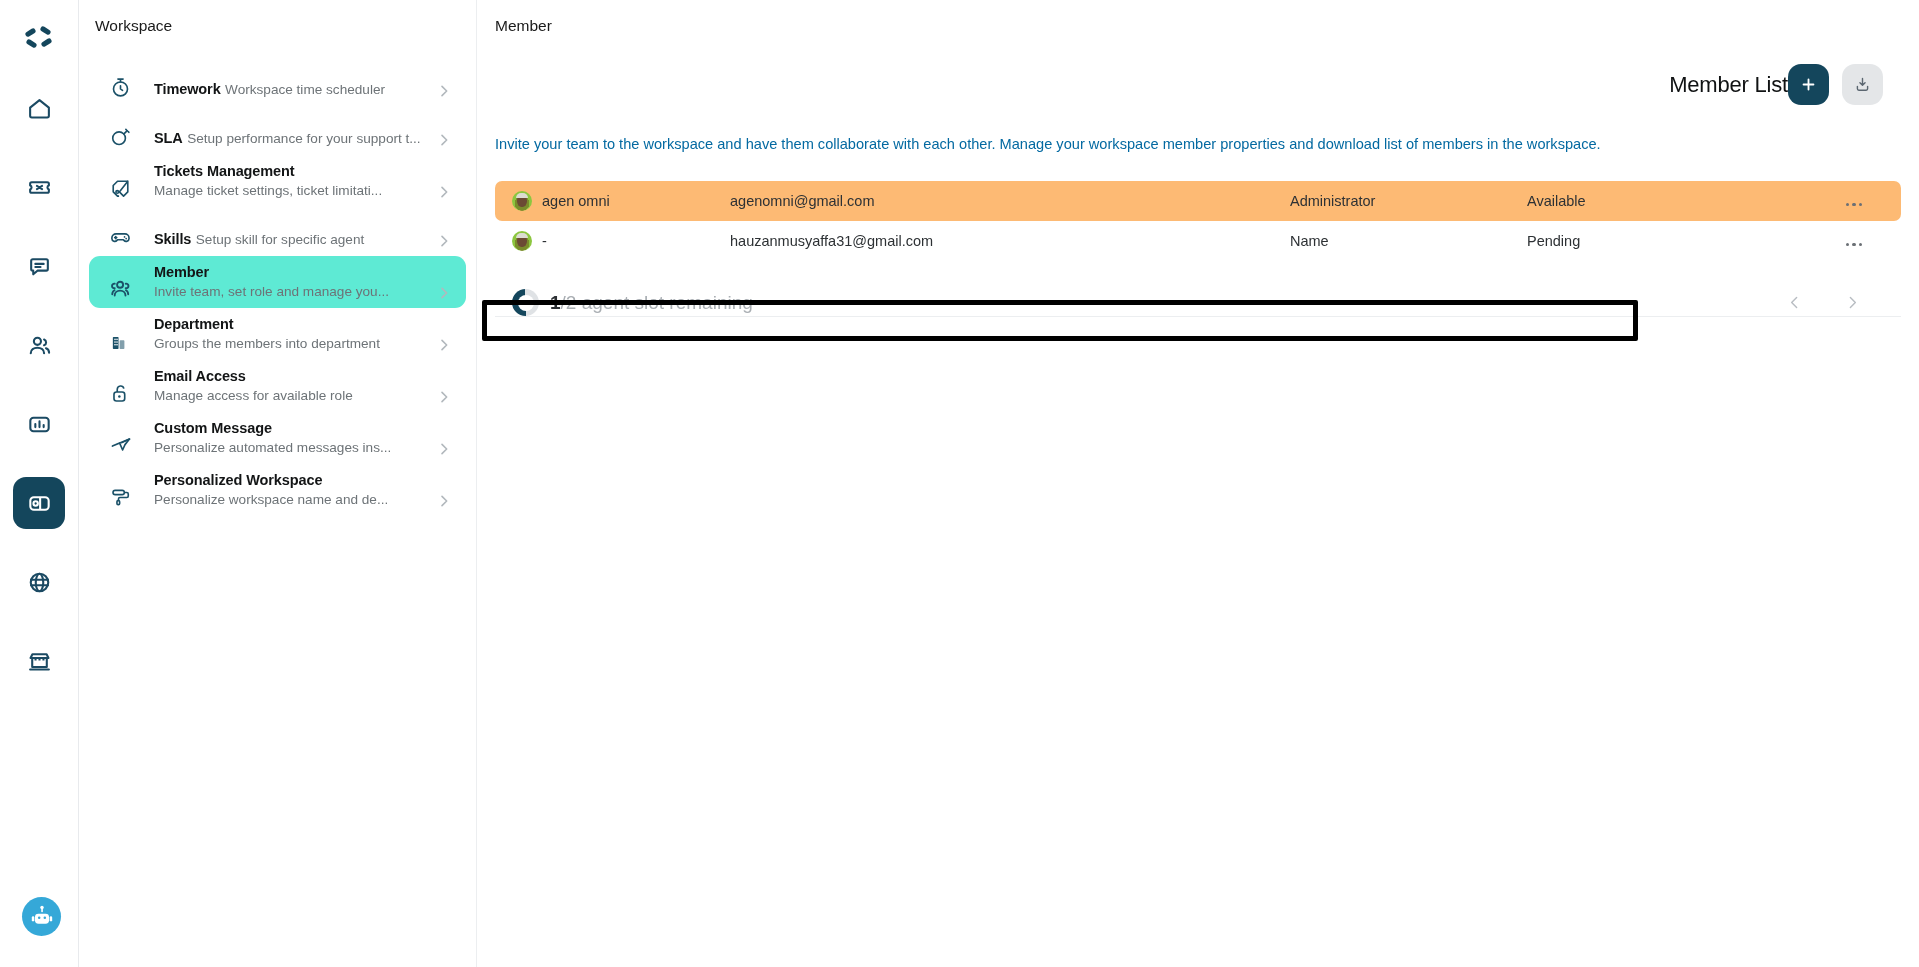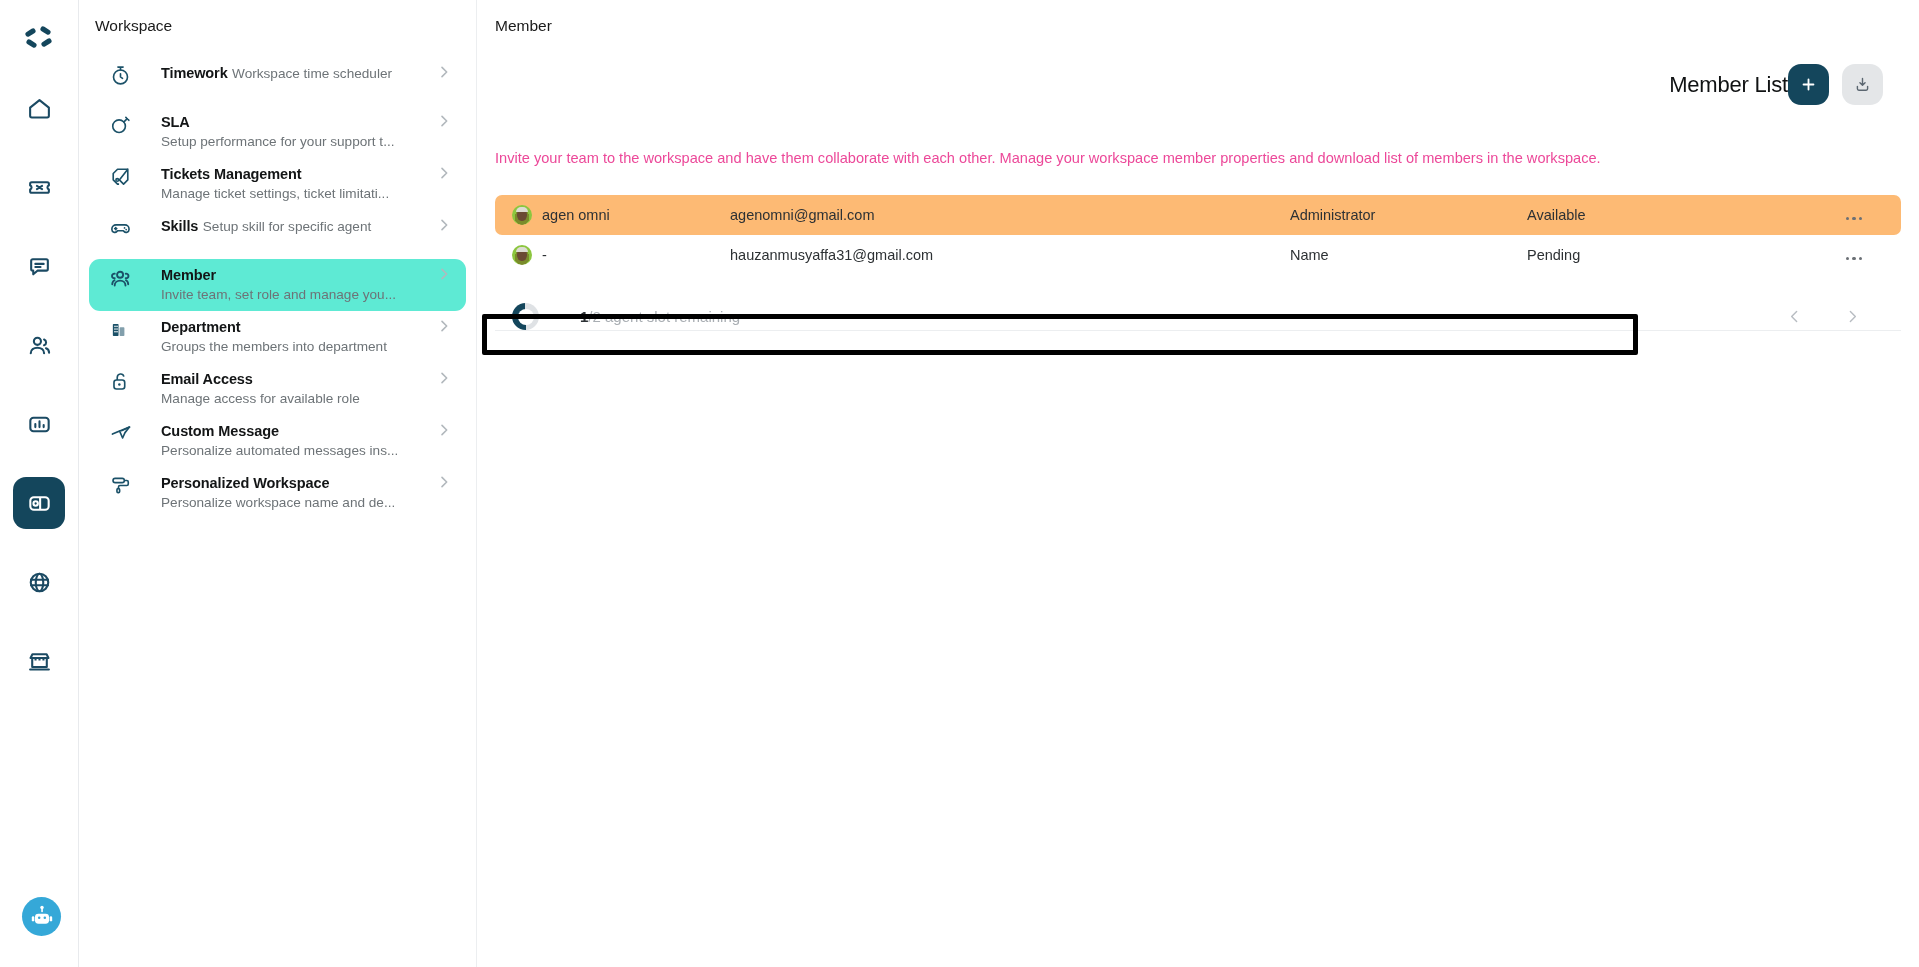--- a/index.html
+++ b/index.html
@@ -40,21 +40,21 @@
     width: 398px; flex: 0 0 398px; height: 967px;
     background: #ffffff; border-right: 1px solid #eceef0;
     padding: 0; position: relative;
   }
   .sidebar-title {
     font-size: 15.5px; color: #1a1a1a; font-weight: 400;
     padding: 17px 0 0 16px;
   }
   .menu { margin-top: 22px; padding: 0 10px 0 10px; }
   .menu-item {
-    display: flex; align-items: flex-start; gap: 16px;
+    display: flex; align-items: flex-end; gap: 9px;
     padding: 7px 12px 7px 14px; border-radius: 11px;
     cursor: pointer; position: relative; min-height: 49px;
   }
   .menu-item.selected { background: #5eead4; }
   .menu-ico {
     width: 34px; flex: 0 0 34px; color: #1b5168;
     display: flex; align-items: center; justify-content: center;
   }
   .menu-txt { flex: 1 1 auto; min-width: 0; padding-left: 8px; }
   .menu-label {
@@ -84,21 +84,21 @@
     width: 41px; height: 41px; border-radius: 13px; background: #14465c;
     display: flex; align-items: center; justify-content: center; cursor: pointer;
     border: none;
   }
   .btn-download {
     width: 41px; height: 41px; border-radius: 13px; background: #e4e6e8;
     display: flex; align-items: center; justify-content: center; cursor: pointer;
     border: none;
   }
   .desc {
-    font-size: 14.6px; color: #ec4899; margin-top: 43px; line-height: 20px;
+    font-size: 14.6px; color: #0369a1; margin-top: 29px; line-height: 20px;
   }
 
   
   .table { margin-top: 27px; width: 100%; position: relative; }
   .trow {
     display: flex; align-items: center; height: 40px; position: relative;
   }
   .trow.head { height: 34px; }
   .trow.zebra { background: #fdba74; border-radius: 7px; }
   .c-name   { flex: 0 0 235px; padding-left: 17px; }
@@ -132,21 +132,21 @@
     display: flex; align-items: center; justify-content: space-between;
     margin-top: 28px; padding: 0 39px 0 17px;
   }
   .slot { display: flex; align-items: center; gap: 11px; }
   .ring {
     width: 27px; height: 27px; border-radius: 50%;
     background: conic-gradient(from 180deg, #14465c 0deg 180deg, #dfe2e5 180deg 360deg);
     display:flex; align-items:center; justify-content:center;
   }
   .ring::after { content:""; width:16px; height:16px; border-radius:50%; background:#fff; display:block; }
-  .slot-text { font-size: 15px; color: #a9aeb3; margin-left: 30px; }
+  .slot-text { font-size: 19px; color: #a9aeb3; }
   .slot-text b { color: #2c3034; font-weight: 700; }
   .pager { display: flex; align-items: center; gap: 38px; }
   .pg-btn { color: #b8bdc2; cursor: pointer; display:flex; align-items:center; justify-content:center;
     width: 20px; height: 20px; }
   .divider-line { height: 1px; background: #eceef0; margin-top: 0; }
 </style>
 </head>
 <body>
 
 <div class="app">

